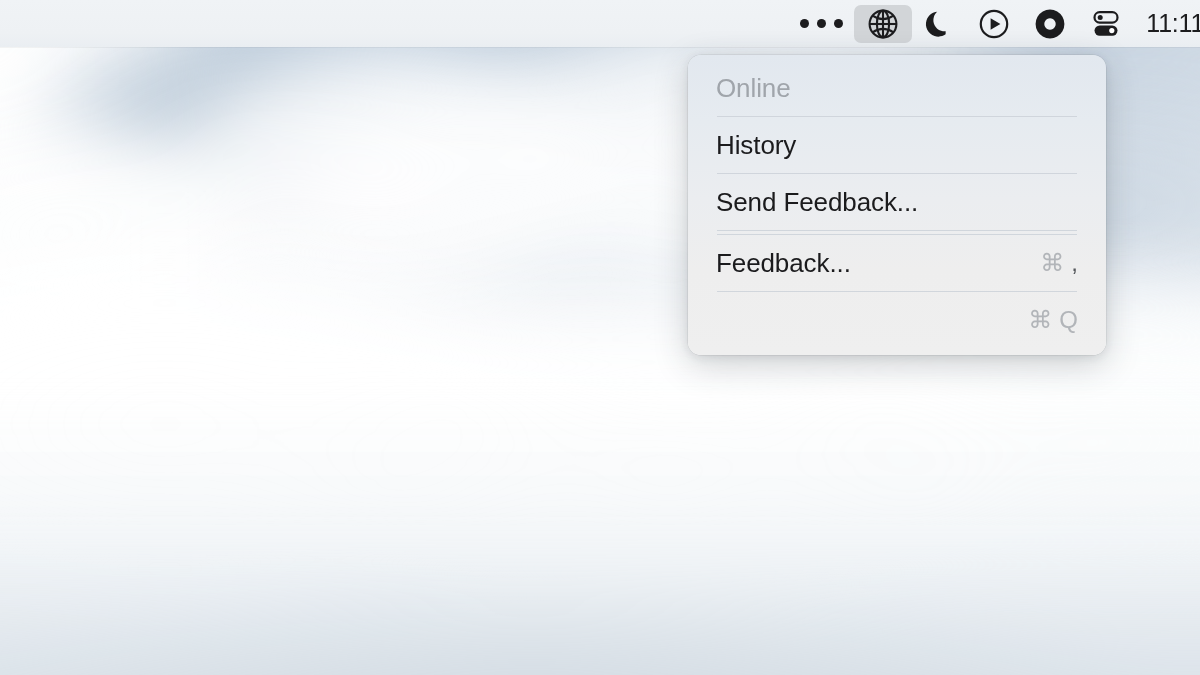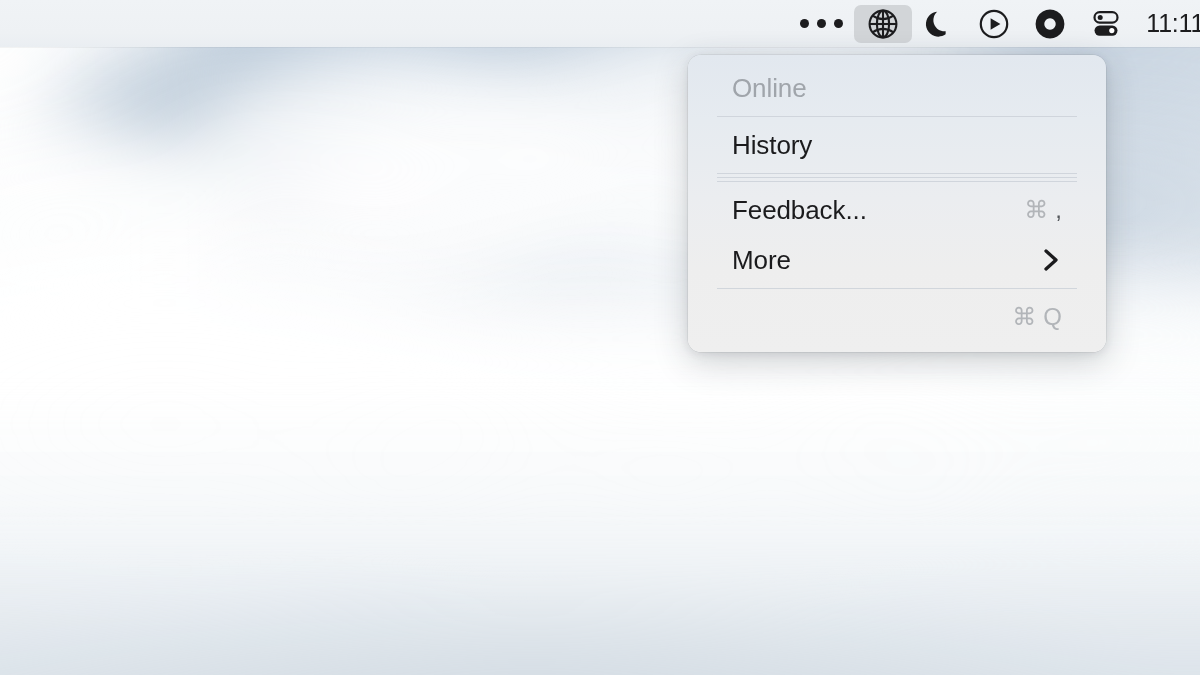--- a/index.html
+++ b/index.html
@@ -138,21 +138,21 @@
       0 2px 8px rgba(40,50,60,0.10);
     padding: 8px 0 10px 0;
     z-index: 20;
     overflow: hidden;
   }
   .menu-row {
     position: relative;
     display: flex;
     align-items: center;
     height: 50px;
-    padding: 0 44px;
+    padding: 0 28px;
     box-sizing: border-box;
   }
   .menu-row .label {
     font-size: 26px;
     color: #1b1b1d;
     letter-spacing: -0.1px;
     white-space: nowrap;
   }
   .menu-row.disabled .label {
     color: #a0a5ab;
@@ -255,42 +255,36 @@
     <div class="menu-row disabled">
       <span class="label">Online</span>
     </div>
     <div class="menu-sep"></div>
 
     <div class="menu-row">
       <span class="label">History</span>
     </div>
     <div class="menu-sep"></div>
 
+    <div class="menu-row">
+      <span class="label">Send Feedback...</span>
+    </div>
     <div class="menu-sep"></div>
 
     <div class="menu-sep"></div>
 
     <div class="menu-row">
       <span class="label">Feedback...</span>
       <span class="spacer"></span>
       <span class="shortcut">
         <span>⌘</span>
         <span class="key-strong">,</span>
       </span>
     </div>
 
-    <div class="menu-row">
-      <span class="label">More</span>
-      <span class="spacer"></span>
-      <span class="chev">
-        <svg width="22" height="28" viewBox="0 0 22 28">
-          <path d="M6 5 L16 14 L6 23" fill="none" stroke="#1b1b1d" stroke-width="3.3" stroke-linecap="round" stroke-linejoin="round"></path>
-        </svg>
-      </span>
-    </div>
     <div class="menu-sep"></div>
 
     <div class="menu-row">
       <span class="spacer"></span>
       <span class="shortcut">
         <span>⌘</span>
         <span>Q</span>
       </span>
     </div>
 

